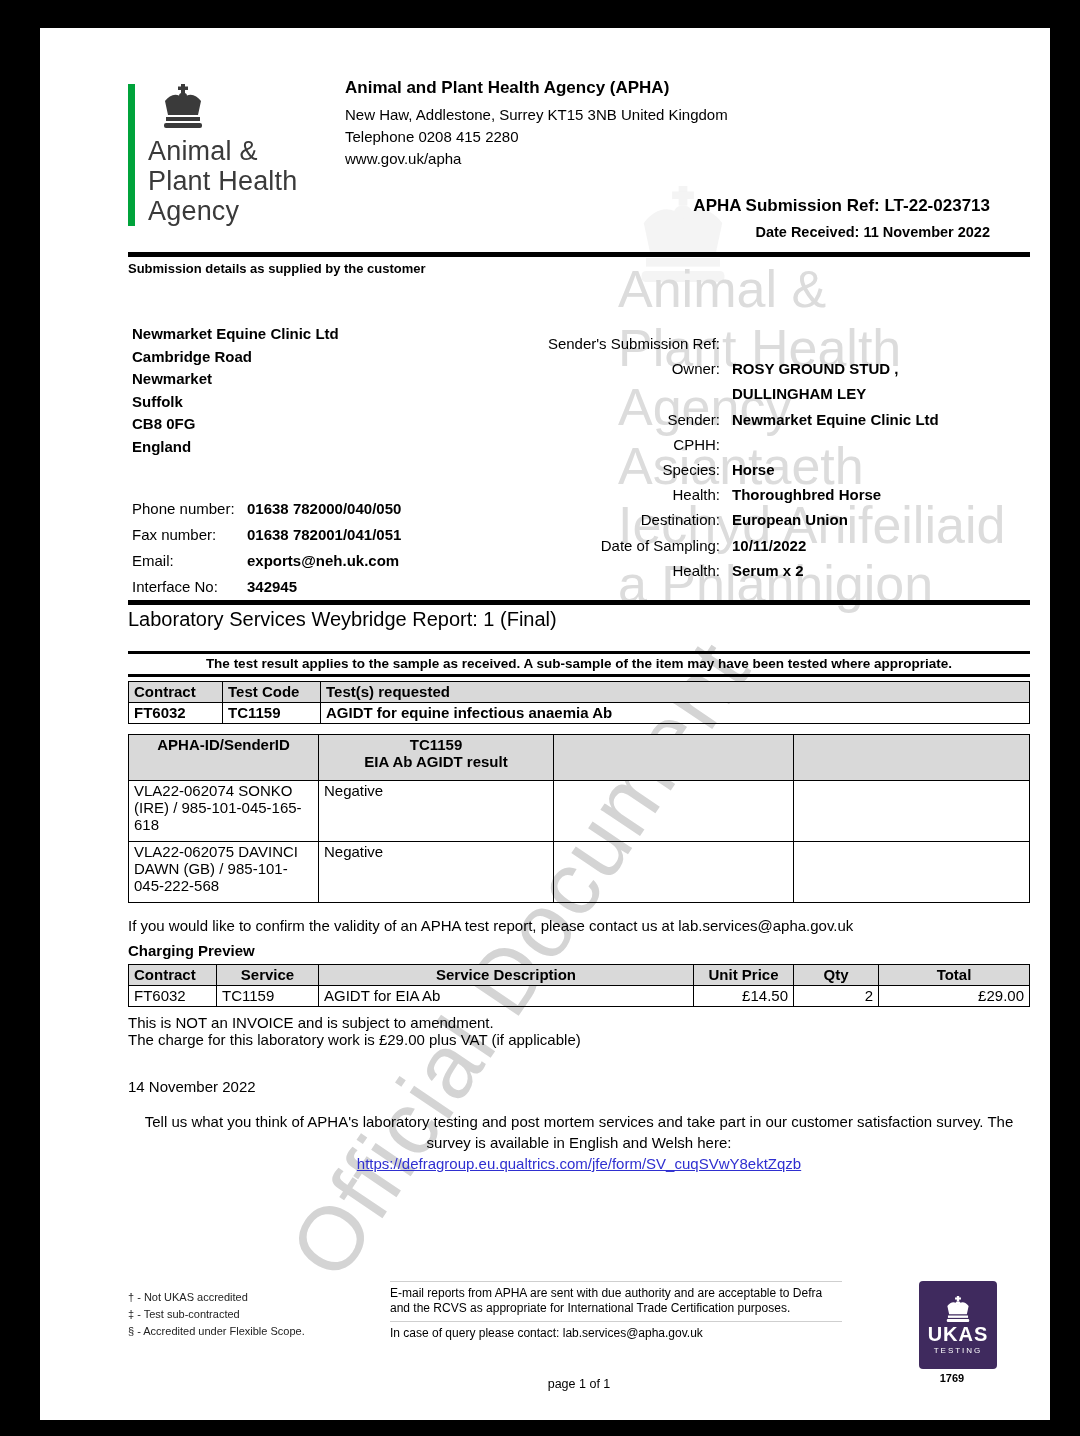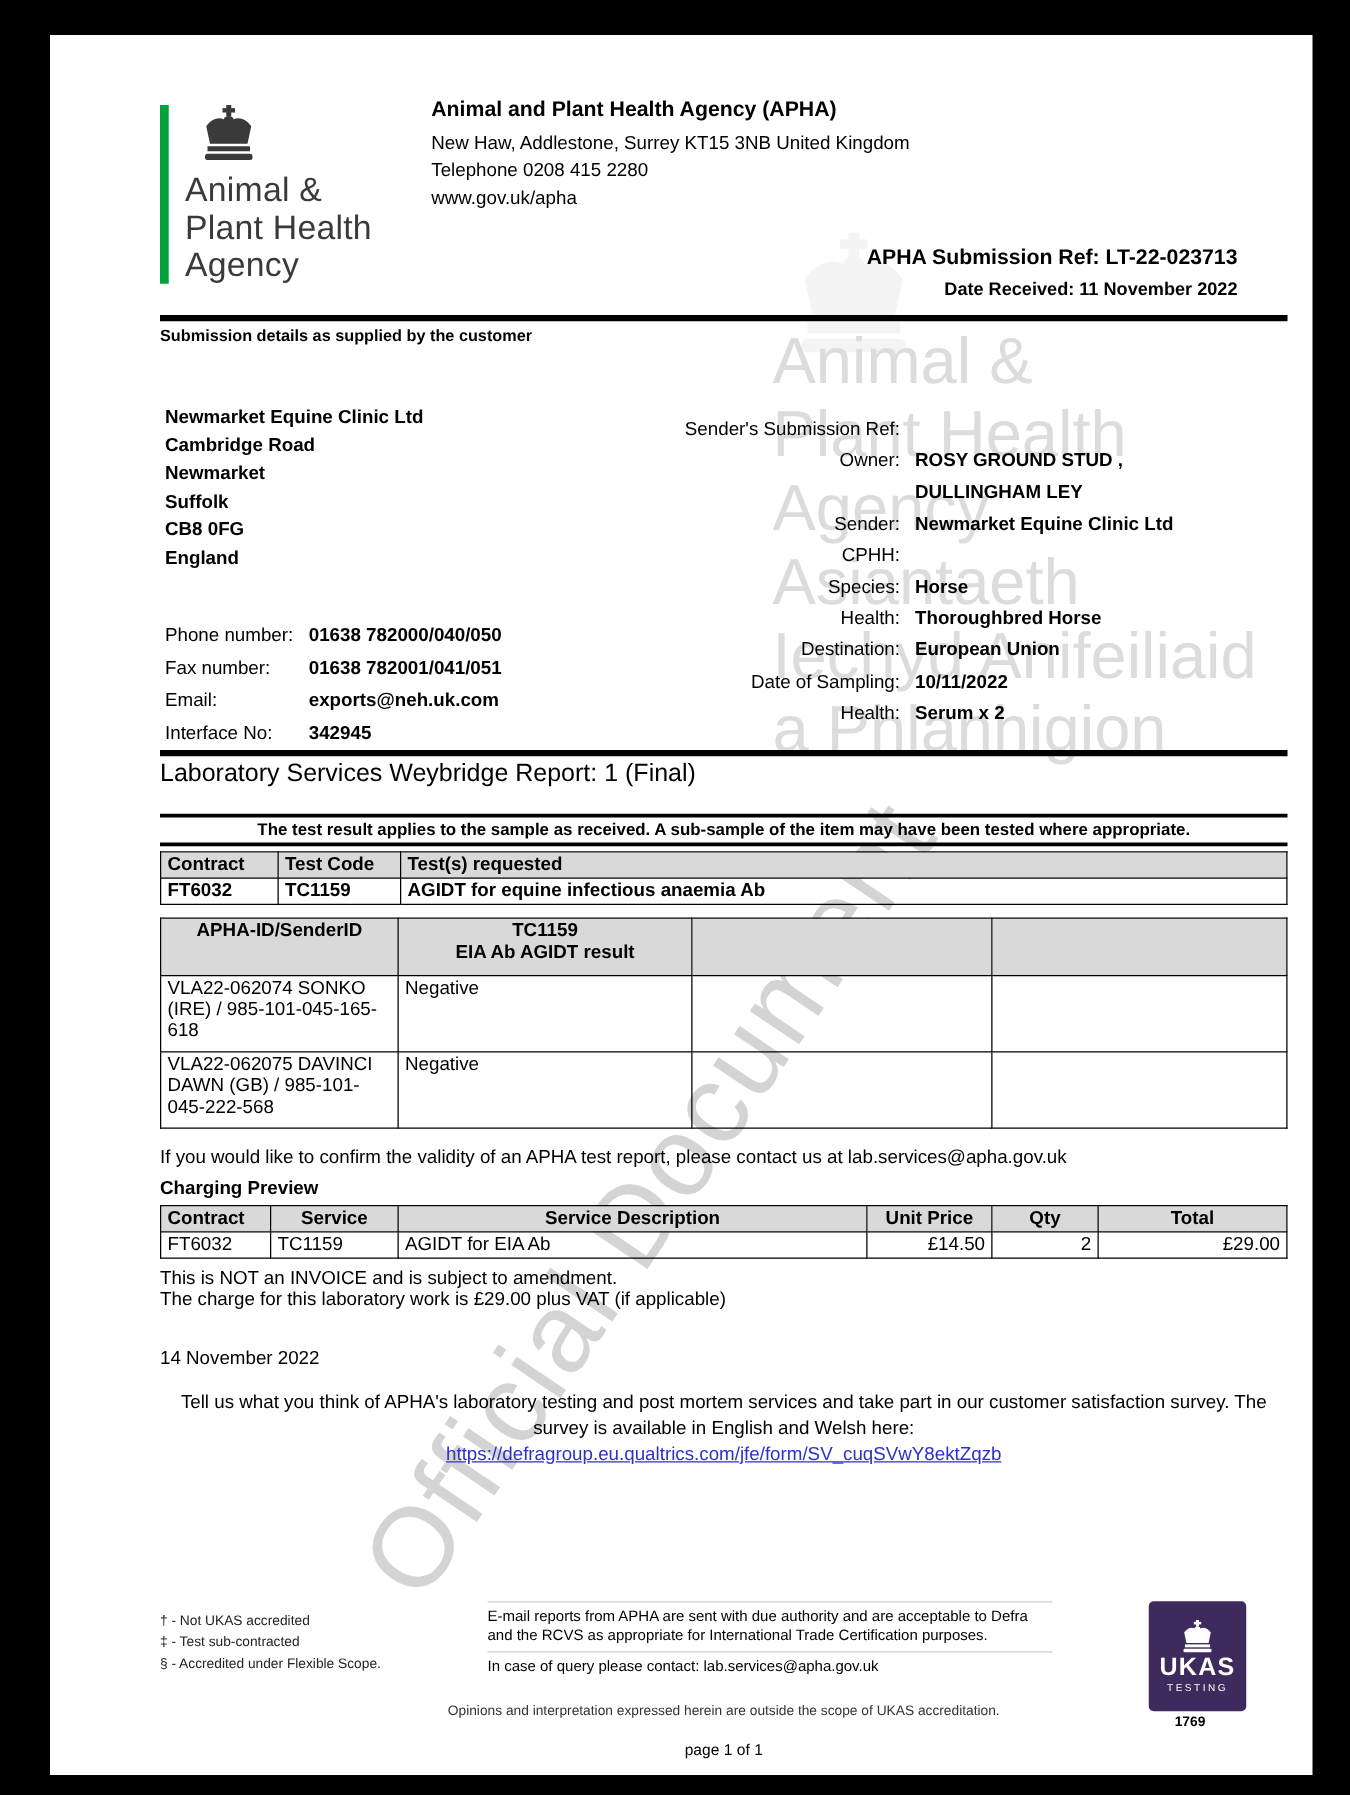--- a/index.html
+++ b/index.html
@@ -355,17 +355,16 @@
               <rect x="6" y="39" width="38" height="5" rx="2"></rect>
             </g>
           </svg>
           <div class="ukas-name">UKAS</div>
           <div class="ukas-testing">TESTING</div>
         </div>
         <div class="ukas-number">1769</div>
       </div>
     </div>
 
-    <div class="opinions">Opinions and interpretation expressed herein are outside the scope of UKAS accreditation.</div>
     <div class="page-number">page 1 of 1</div>
 
   </div>
 </div>
 
 </body></html>

